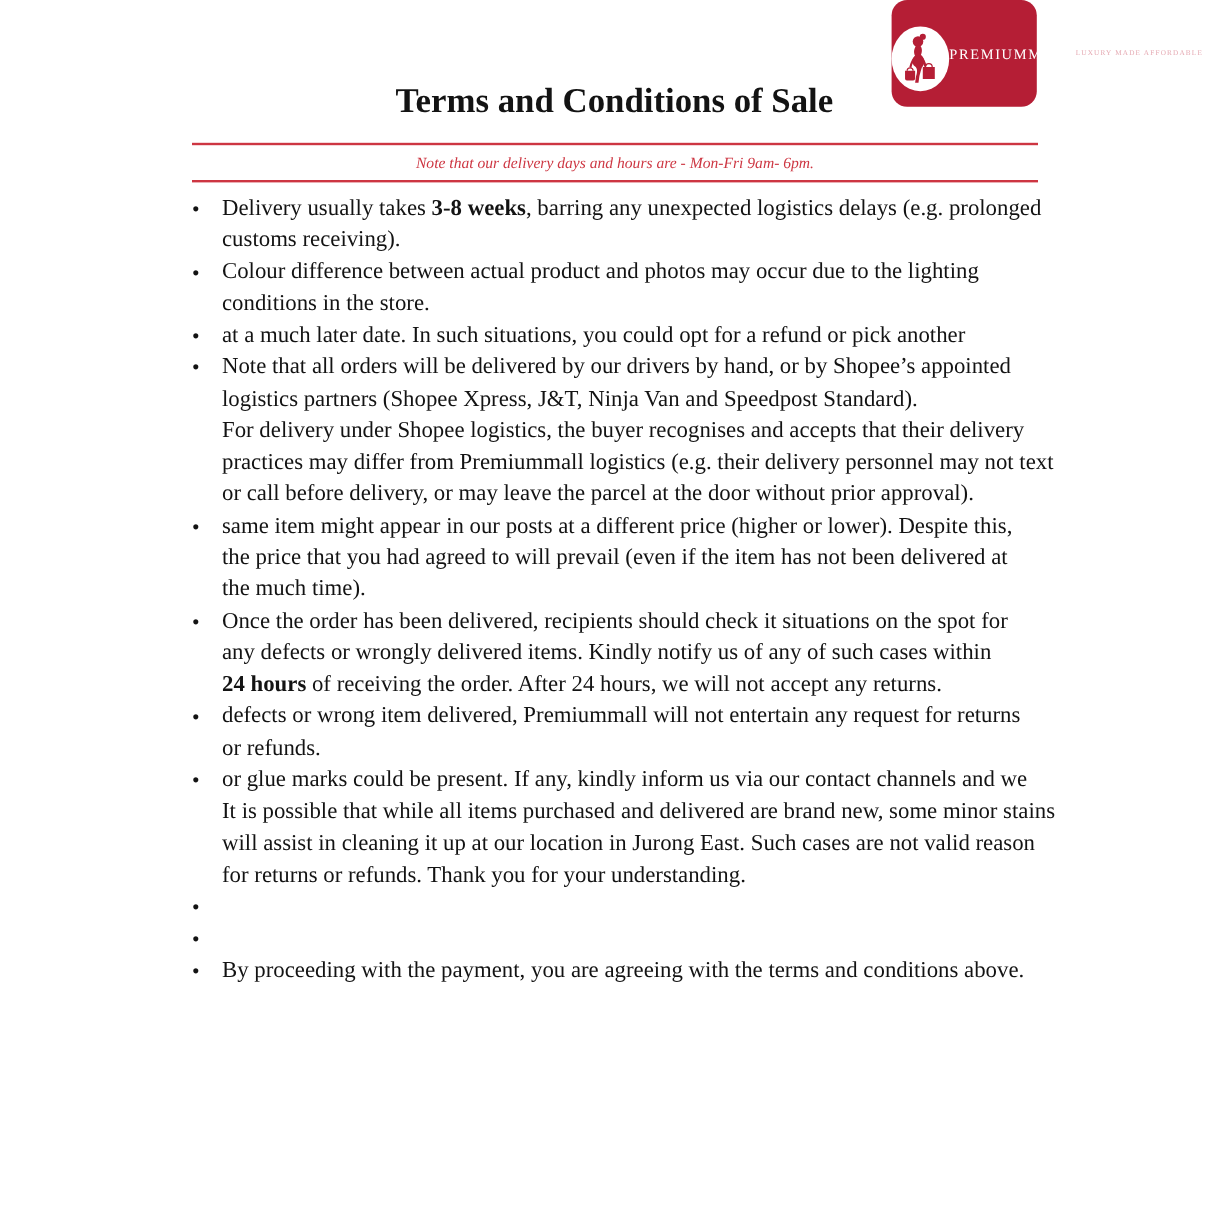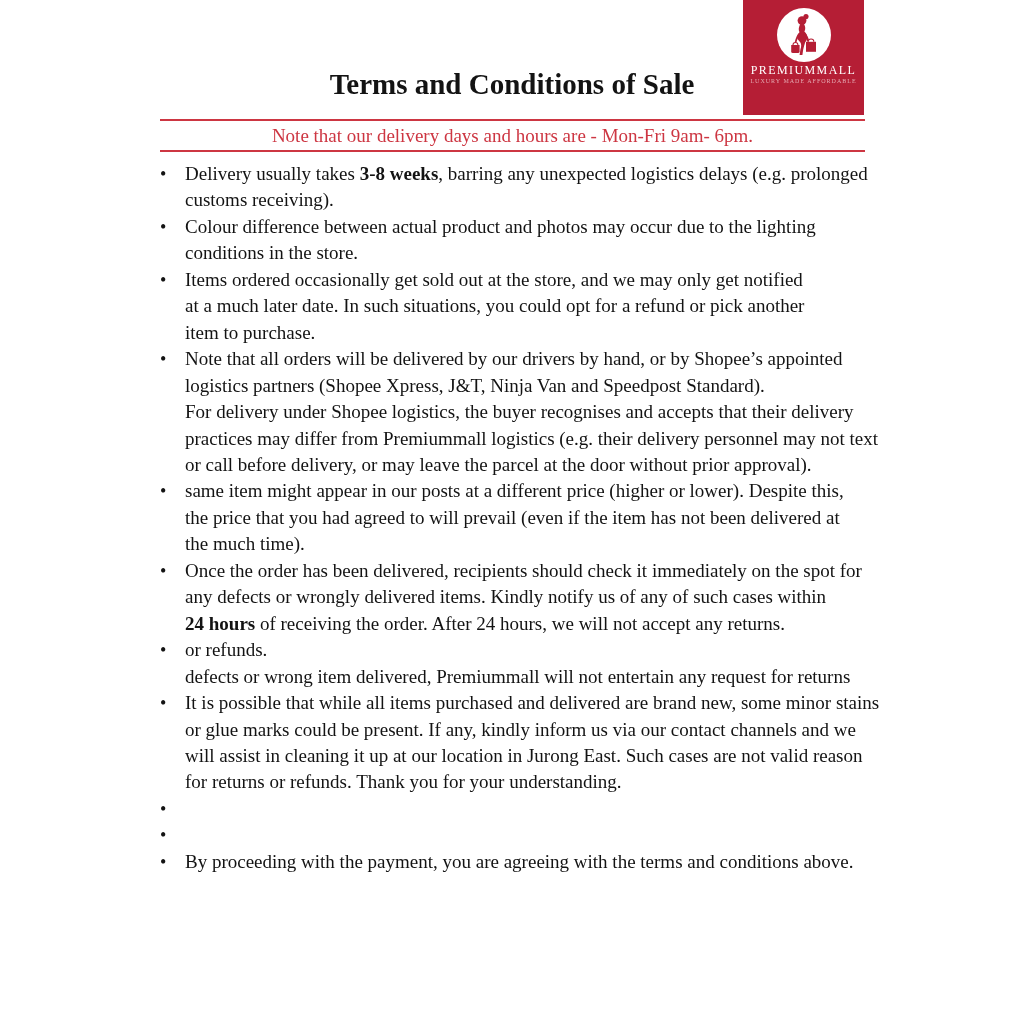--- a/index.html
+++ b/index.html
@@ -12,23 +12,23 @@
   .page{
     position:relative;
     width:1024px;height:1024px;
     background:#ffffff;
     font-family:"Liberation Serif", serif;
     color:var(--text-color);
     overflow:hidden;
   }
   
   .logo-box{
-    position:absolute;left:743px;top:0;width:121px;height:115px;
+    position:absolute;left:743px;top:0;width:121px;height:89px;
     background:var(--logo-red);
-    display:flex;flex-direction:column;align-items:center;
+    display:flex;flex-direction:row;align-items:center;border-radius:13px;
   }
   .logo-circle{
     width:54px;height:54px;border-radius:50%;
     background:#ffffff;margin-top:8px;
     display:flex;align-items:center;justify-content:center;
     color:var(--logo-red);
   }
   .logo-circle svg{width:48px;height:48px;fill:currentColor;}
   .logo-name{
     color:#ffffff;font-size:12px;letter-spacing:1.4px;
@@ -44,21 +44,22 @@
   }
   
   .notice-band{
     position:absolute;left:160px;top:119px;width:705px;height:33px;
     border-top:2px solid var(--accent-red);
     border-bottom:2px solid var(--accent-red);
     display:flex;align-items:center;justify-content:center;
   }
   .notice-text{
     color:var(--accent-red);
-    font-size:19px;
+    font-style:italic;
+    font-size:13px;
     white-space:nowrap;
   }
   
   .terms-list{
     position:absolute;left:160px;top:161px;width:740px;
     list-style:none;
     font-size:19px;line-height:26.45px;
   }
   .terms-list li{display:flex;}
   .terms-list .marker{
@@ -107,23 +108,21 @@
       <li>
         <span class="marker">•</span>
         <div class="content">
           <div class="line"><span>Colour difference between actual product and photos may occur due to the lighting</span></div>
           <div class="line"><span>conditions in the store.</span></div>
         </div>
       </li>
       <li>
         <span class="marker">•</span>
         <div class="content">
-          <div class="line"><span>Items ordered occasionally get sold out at the store, and we may only get notified</span></div>
           <div class="line"><span>at a much later date. In such situations, you could opt for a refund or pick another</span></div>
-          <div class="line"><span>item to purchase.</span></div>
         </div>
       </li>
       <li>
         <span class="marker">•</span>
         <div class="content">
           <div class="line"><span>Note that all orders will be delivered by our drivers by hand, or by Shopee’s appointed</span></div>
           <div class="line"><span>logistics partners (Shopee Xpress, J&amp;T, Ninja Van and Speedpost Standard).</span></div>
           <div class="line"><span>For delivery under Shopee logistics, the buyer recognises and accepts that their delivery</span></div>
           <div class="line"><span>practices may differ from Premiummall logistics (e.g. their delivery personnel may not text</span></div>
           <div class="line"><span>or call before delivery, or may leave the parcel at the door without prior approval).</span></div>
@@ -133,37 +132,37 @@
         <span class="marker">•</span>
         <div class="content">
           <div class="line"><span>same item might appear in our posts at a different price (higher or lower). Despite this,</span></div>
           <div class="line"><span>the price that you had agreed to will prevail (even if the item has not been delivered at</span></div>
           <div class="line"><span>the much time).</span></div>
         </div>
       </li>
       <li>
         <span class="marker">•</span>
         <div class="content">
-          <div class="line"><span>Once the order has been delivered, recipients should check it immediately on the spot for</span></div>
+          <div class="line"><span>Once the order has been delivered, recipients should check it situations on the spot for</span></div>
           <div class="line"><span>any defects or wrongly delivered items. Kindly notify us of any of such cases within</span></div>
           <div class="line"><span class="bold">24 hours</span><span> of receiving the order. After 24 hours, we will not accept any returns.</span></div>
         </div>
       </li>
       <li>
         <span class="marker">•</span>
         <div class="content">
+          <div class="line"><span>defects or wrong item delivered, Premiummall will not entertain any request for returns</span></div>
           <div class="line"><span>or refunds.</span></div>
-          <div class="line"><span>defects or wrong item delivered, Premiummall will not entertain any request for returns</span></div>
         </div>
       </li>
       <li>
         <span class="marker">•</span>
         <div class="content">
+          <div class="line"><span>or glue marks could be present. If any, kindly inform us via our contact channels and we</span></div>
           <div class="line"><span>It is possible that while all items purchased and delivered are brand new, some minor stains</span></div>
-          <div class="line"><span>or glue marks could be present. If any, kindly inform us via our contact channels and we</span></div>
           <div class="line"><span>will assist in cleaning it up at our location in Jurong East. Such cases are not valid reason</span></div>
           <div class="line"><span>for returns or refunds. Thank you for your understanding.</span></div>
         </div>
       </li>
       <li>
         <span class="marker">•</span>
       </li>
       <li>
         <span class="marker">•</span>
       </li>

